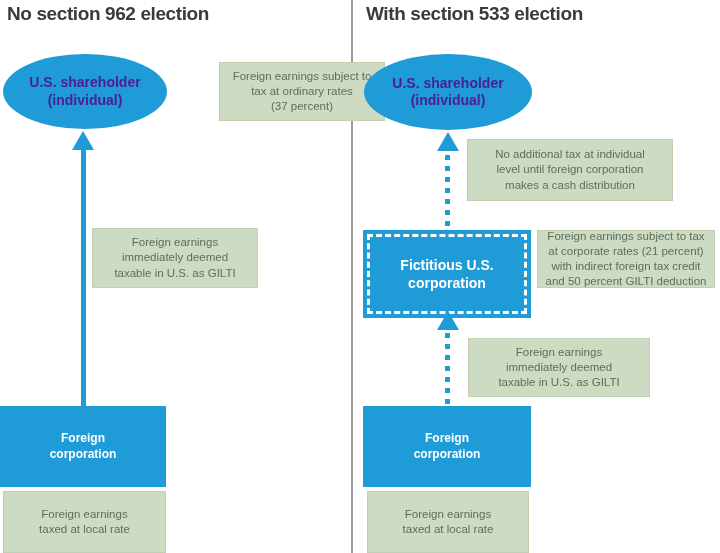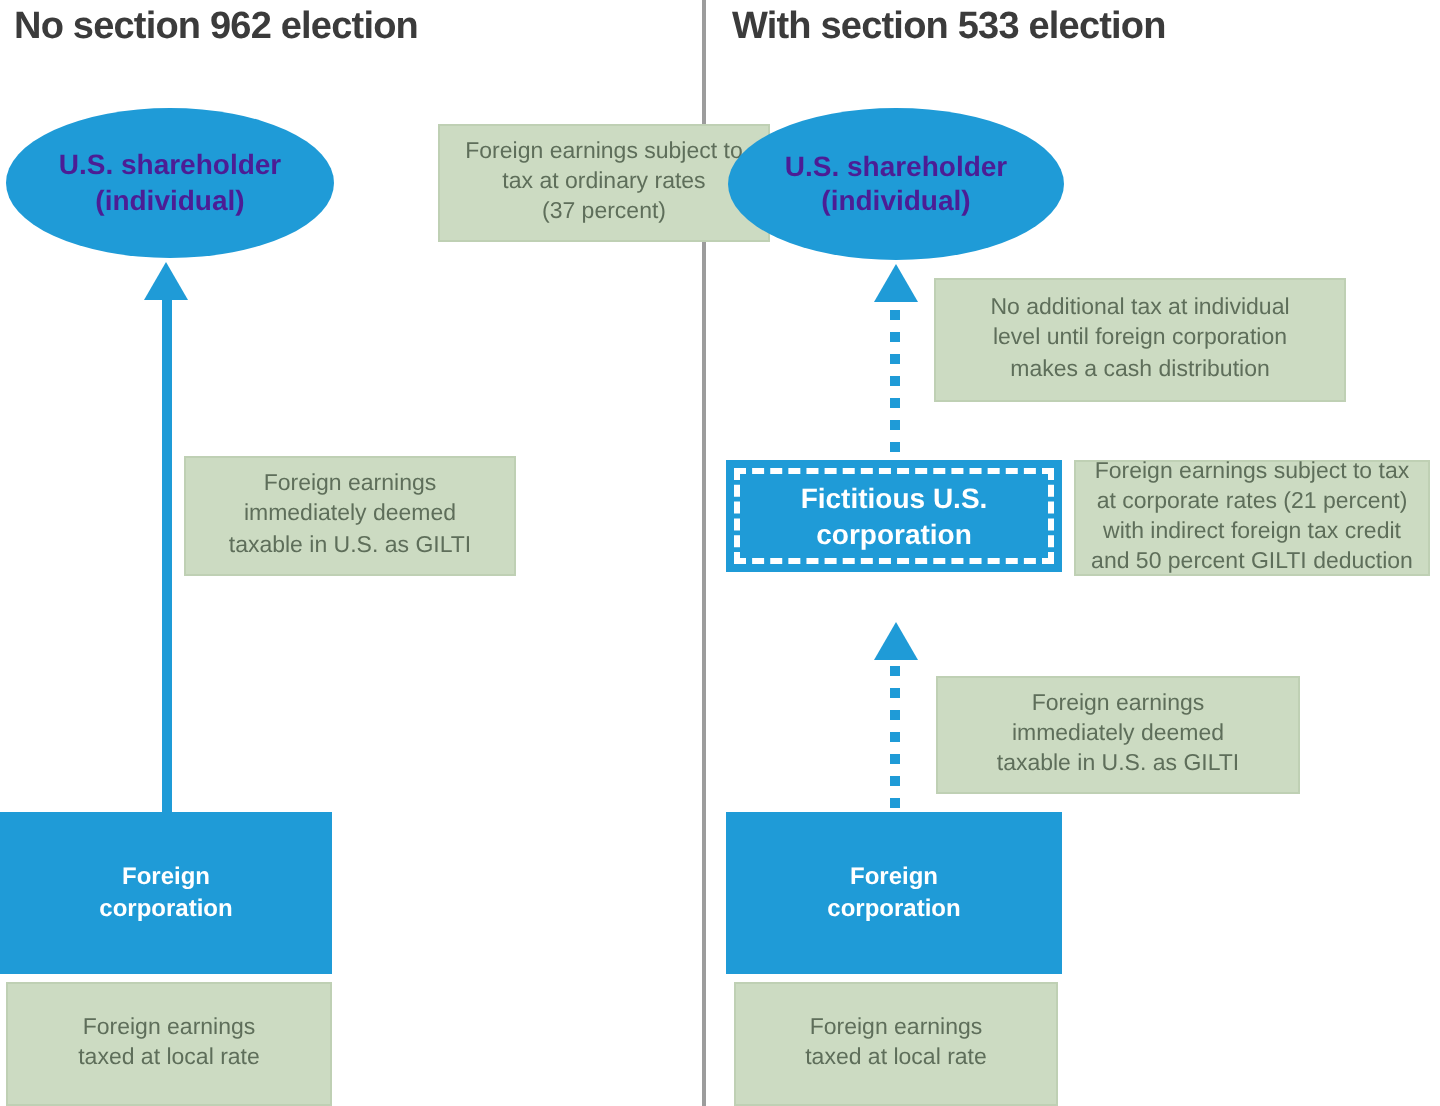--- a/index.html
+++ b/index.html
@@ -139,21 +139,21 @@
   <div class="abs ellipse" style="left:364px; top:54px; width:168px; height:76px;">U.S. shareholder
 (individual)</div>
 
   <div class="abs arrow-up" style="left:437px; top:132px;"></div>
   <div class="abs dotted-line" style="left:445px; top:155px; width:5px; height:76px;"></div>
 
   <div class="abs green-note" style="left:467px; top:139px; width:206px; height:62px;">No additional tax at individual
 level until foreign corporation
 makes a cash distribution</div>
 
-  <div class="abs dashed-rect" style="left:363px; top:230px; width:168px; height:56px;">Fictitious U.S.
+  <div class="abs dashed-rect" style="left:363px; top:230px; width:168px; height:88px;">Fictitious U.S.
 corporation</div>
 
   <div class="abs green-note" style="left:537px; top:230px; width:178px; height:58px;">Foreign earnings subject to tax
 at corporate rates (21 percent)
 with indirect foreign tax credit
 and 50 percent GILTI deduction</div>
 
   <div class="abs arrow-up" style="left:437px; top:311px;"></div>
   <div class="abs dotted-line" style="left:445px; top:333px; width:5px; height:72px;"></div>
 

